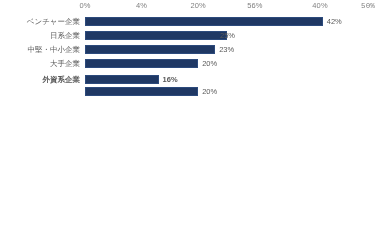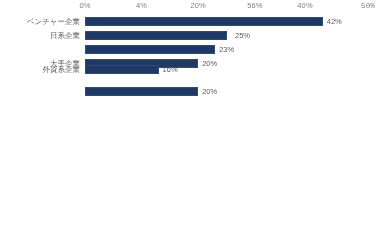--- a/index.html
+++ b/index.html
@@ -87,50 +87,51 @@
 </head>
 <body>
 
 <div id="chart-root">
 
   <div class="axis-row">
     <span class="axis-tick" style="left: 85px;">0%</span>
     <span class="axis-tick" style="left: 141.6px;">4%</span>
     <span class="axis-tick" style="left: 198.2px;">20%</span>
     <span class="axis-tick" style="left: 254.8px;">56%</span>
-    <span class="axis-tick" style="left: 305px;">40%</span>
+    <span class="axis-tick" style="left: 320px;">40%</span>
     <span class="axis-tick" style="left: 368px; font-family: Liberation Mono, monospace;">50%</span>
   </div>
 
   <div class="plot">
 
     <div class="bar-row" style="top: 1px;">
       <span class="cat-label">ベンチャー企業</span>
       <div class="bar" style="width: 237.72px; background: rgb(31, 56, 100);"></div>
       <span class="bar-value" style="left: 326.72px;">42%</span>
     </div>
 
     <div class="bar-row" style="top: 15px;">
       <span class="cat-label">日系企業</span>
       <div class="bar" style="width: 141.5px; background: rgb(31, 56, 100);"></div>
-      <span class="bar-value" style="left: 235px;">25%</span>
+      <span class="bar-value" style="left: 220px;">25%</span>
     </div>
 
     <div class="bar-row" style="top: 29px;">
+      <span class="cat-label">中堅・中小企業</span>
       <div class="bar" style="width: 130.18px; background: rgb(31, 56, 100);"></div>
       <span class="bar-value" style="left: 219.18px;">23%</span>
     </div>
 
     <div class="bar-row" style="top: 43px;">
       <span class="cat-label">大手企業</span>
       <div class="bar" style="width: 113.2px; background: rgb(31, 56, 100);"></div>
       <span class="bar-value" style="left: 202.2px;">20%</span>
     </div>
 
-    <div class="bar-row" style="top: 49px;">
+    <div class="bar-row" style="top: 59px; font-weight: bold;">
       <span class="cat-label">外資系企業</span>
       <div class="bar" style="width: 73.58px; background: rgb(31, 56, 100);"></div>
       <span class="bar-value" style="left: 162.58px;">16%</span>
     </div>
 
     <div class="bar-row" style="top: 71px;">
       <div class="bar" style="width: 113.2px; background: rgb(31, 56, 100);"></div>
       <span class="bar-value" style="left: 202.2px;">20%</span>
     </div>
 

